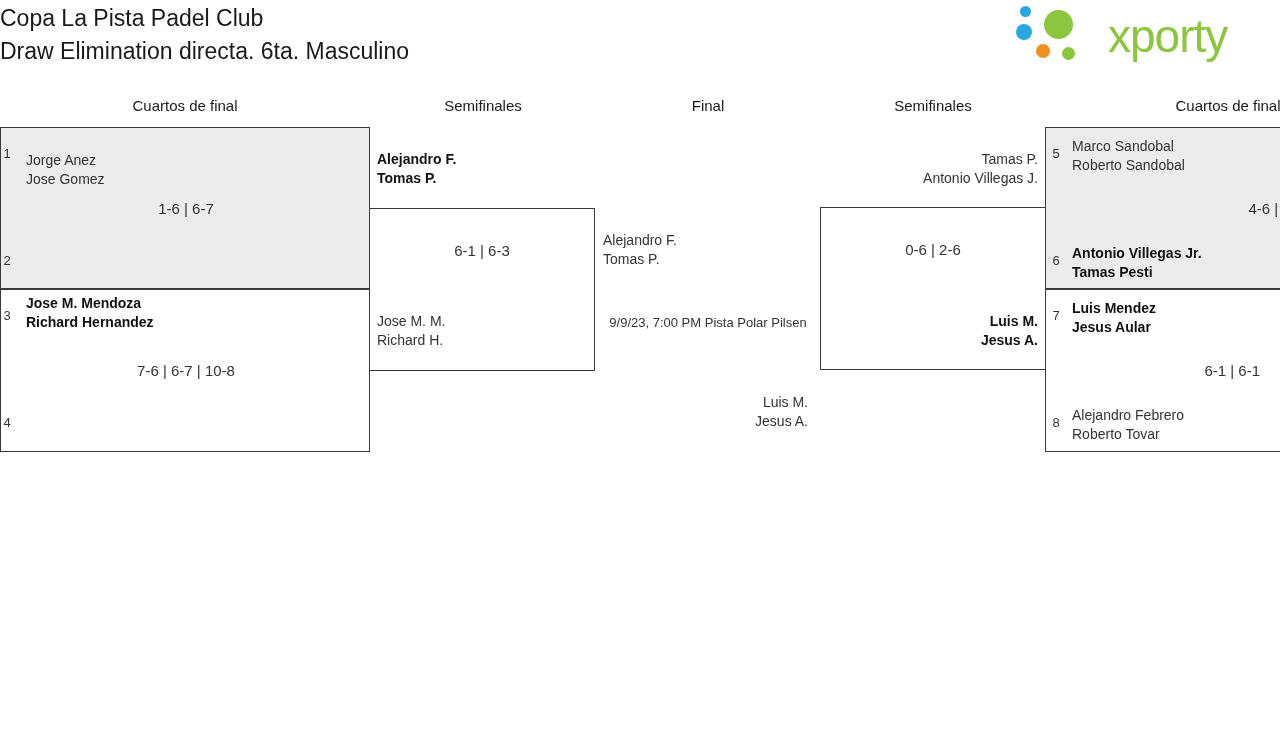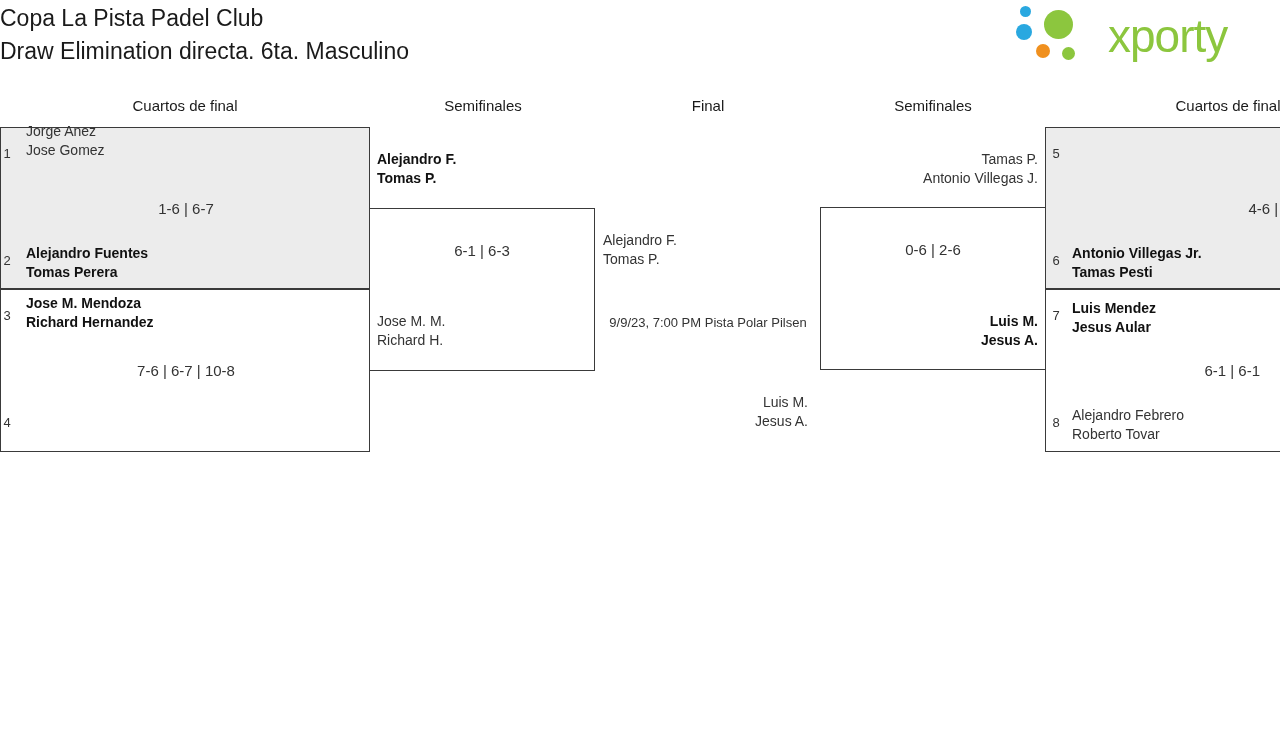--- a/index.html
+++ b/index.html
@@ -99,30 +99,26 @@
   </div>
 
   <div class="round-head" style="left:85px; top:97px; width:200px;">Cuartos de final</div>
   <div class="round-head" style="left:383px; top:97px; width:200px;">Semifinales</div>
   <div class="round-head" style="left:608px; top:97px; width:200px;">Final</div>
   <div class="round-head" style="left:833px; top:97px; width:200px;">Semifinales</div>
   <div class="round-head" style="left:1128px; top:97px; width:200px;">Cuartos de final</div>
 
   <div class="box shaded" style="left:0px; top:127px; width:370px; height:162px;"></div>
   <div class="seed" style="left:-1px; top:146px;">1</div>
-  <div class="entry norm" style="left:26px; top:122px;">
+  <div class="entry norm" style="left:26px; top:151px;">
     <span class="ln">Jorge Anez</span>
     <span class="ln">Jose Gomez</span>
   </div>
   <div class="score center" style="left:26px; top:200px; width:320px;">1-6 | 6-7</div>
   <div class="seed" style="left:-1px; top:253px;">2</div>
-  <div class="entry bold" style="left:26px; top:244px;">
-    <span class="ln">Alejandro Fuentes</span>
-    <span class="ln">Tomas Perera</span>
-  </div>
 
   <div class="box" style="left:0px; top:289px; width:370px; height:163px;"></div>
   <div class="seed" style="left:-1px; top:308px;">3</div>
   <div class="entry bold" style="left:26px; top:294px;">
     <span class="ln">Jose M. Mendoza</span>
     <span class="ln">Richard Hernandez</span>
   </div>
   <div class="score center" style="left:26px; top:362px; width:320px;">7-6 | 6-7 | 10-8</div>
   <div class="seed" style="left:-1px; top:415px;">4</div>
 
@@ -156,20 +152,24 @@
     <span class="ln">Antonio Villegas J.</span>
   </div>
   <div class="score center" style="left:828px; top:241px; width:210px;">0-6 | 2-6</div>
   <div class="entry bold right" style="left:828px; top:312px; width:210px;">
     <span class="ln">Luis M.</span>
     <span class="ln">Jesus A.</span>
   </div>
 
   <div class="box shaded" style="left:1045px; top:127px; width:300px; height:162px;"></div>
   <div class="seed" style="left:1048px; top:146px;">5</div>
+  <div class="entry norm" style="left:1072px; top:137px;">
+    <span class="ln">Marco Sandobal</span>
+    <span class="ln">Roberto Sandobal</span>
+  </div>
   <div class="score right" style="left:1104px; top:200px; width:200px;">4-6 | 6-7</div>
   <div class="seed" style="left:1048px; top:253px;">6</div>
   <div class="entry bold" style="left:1072px; top:244px;">
     <span class="ln">Antonio Villegas Jr.</span>
     <span class="ln">Tamas Pesti</span>
   </div>
 
   <div class="box" style="left:1045px; top:289px; width:300px; height:163px;"></div>
   <div class="seed" style="left:1048px; top:308px;">7</div>
   <div class="entry bold" style="left:1072px; top:299px;">

